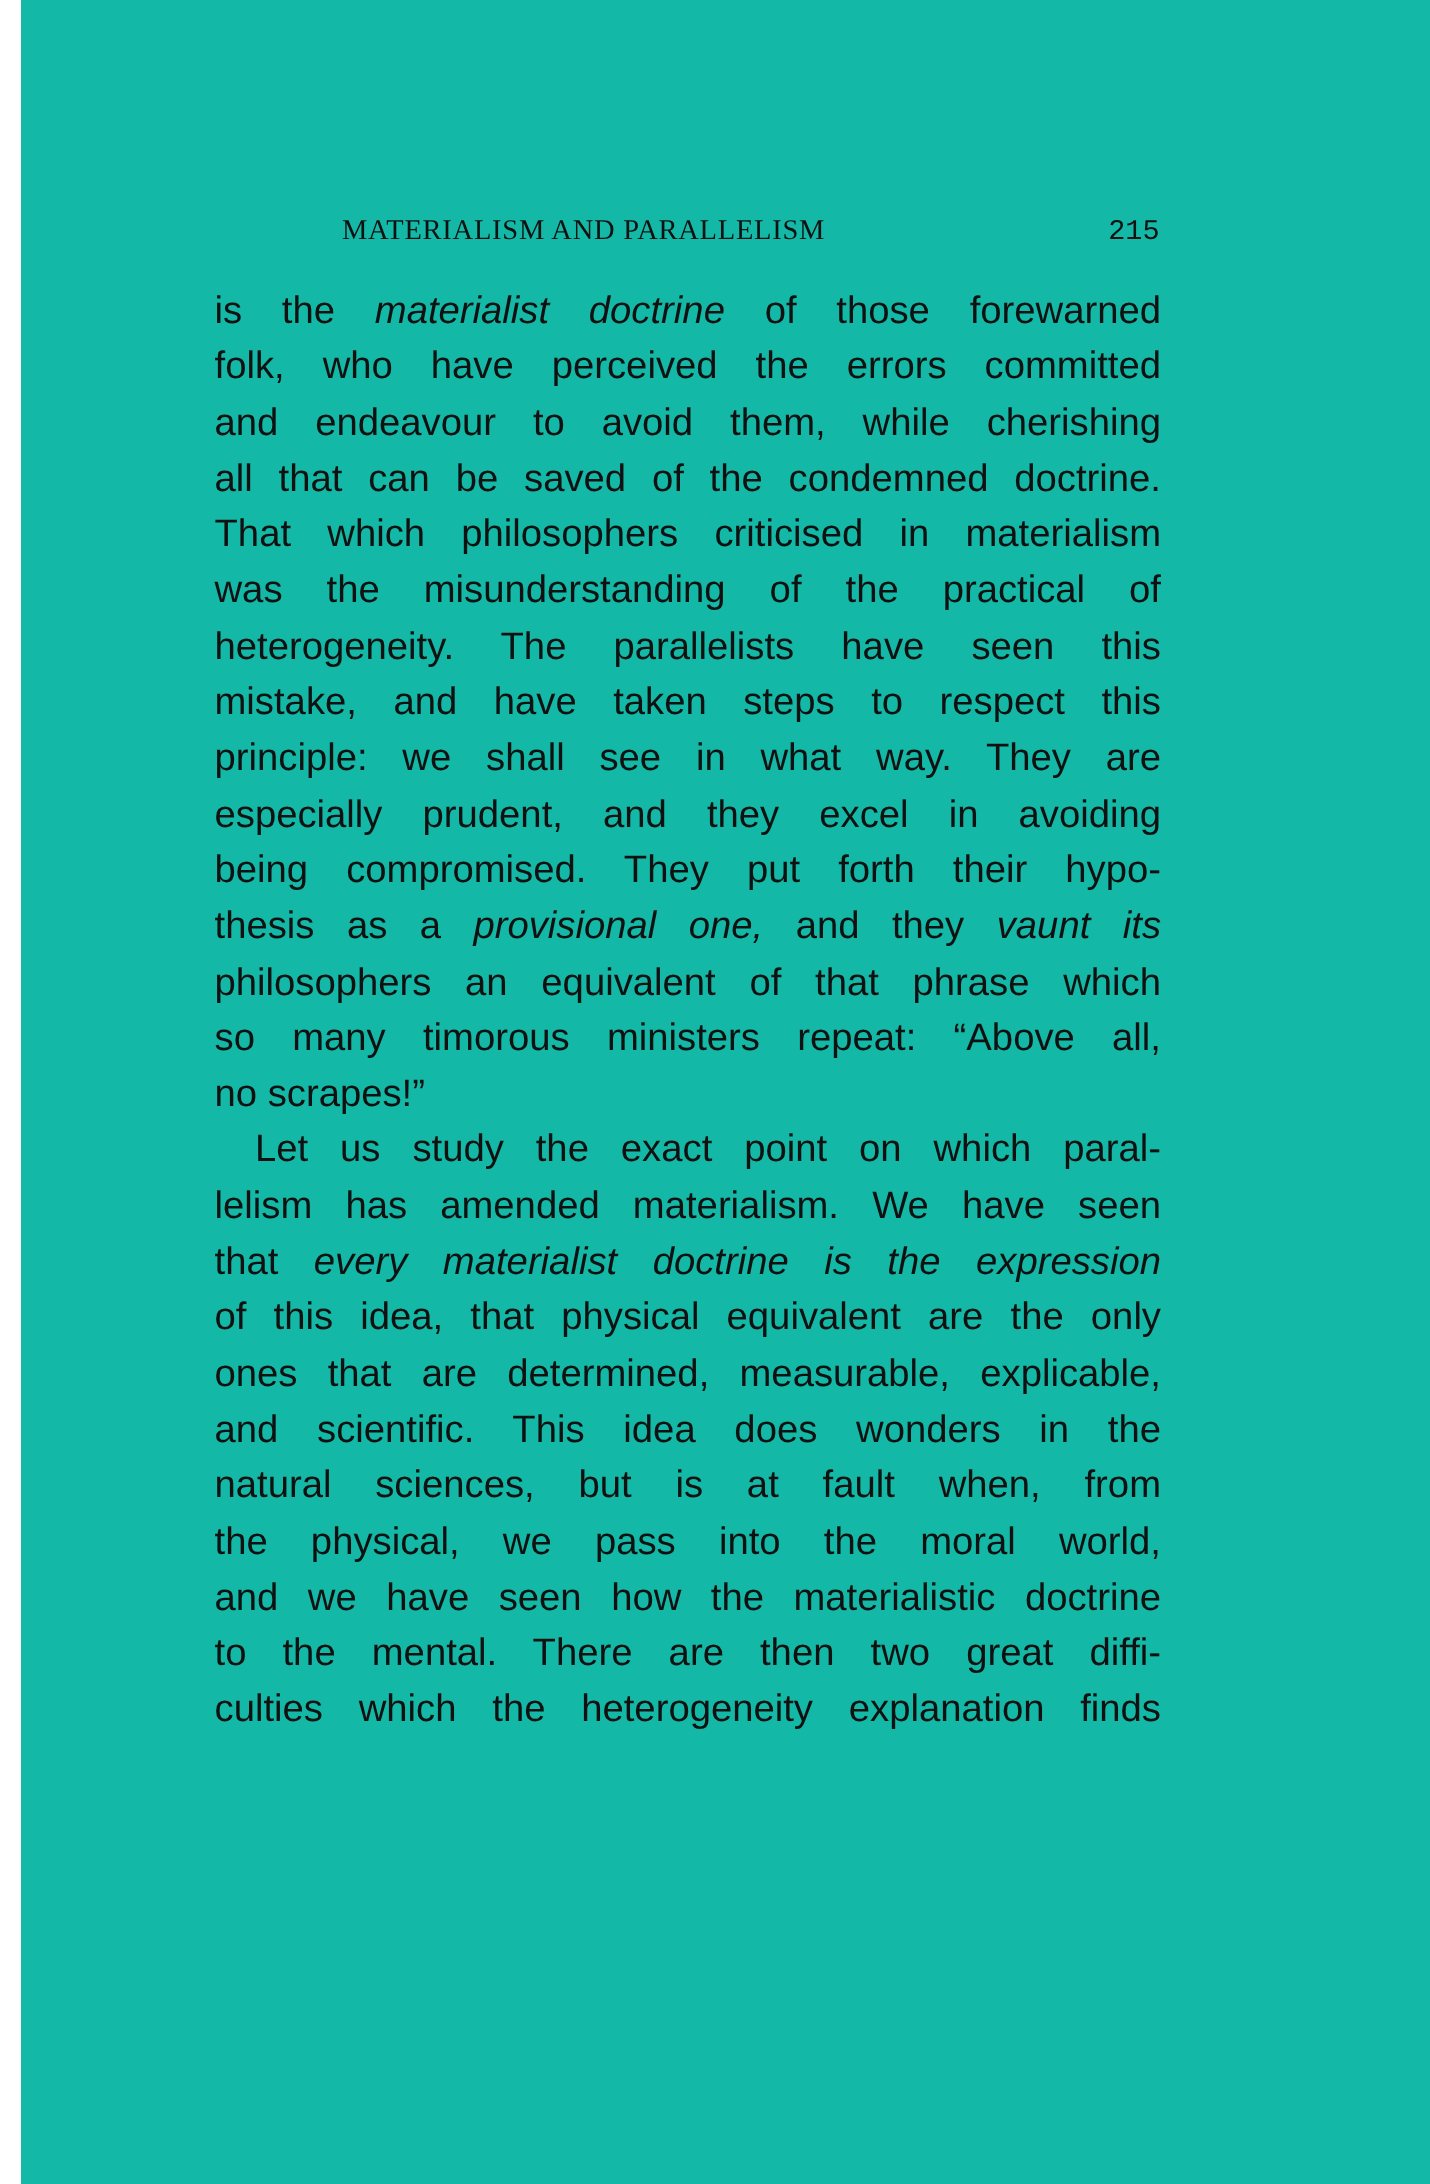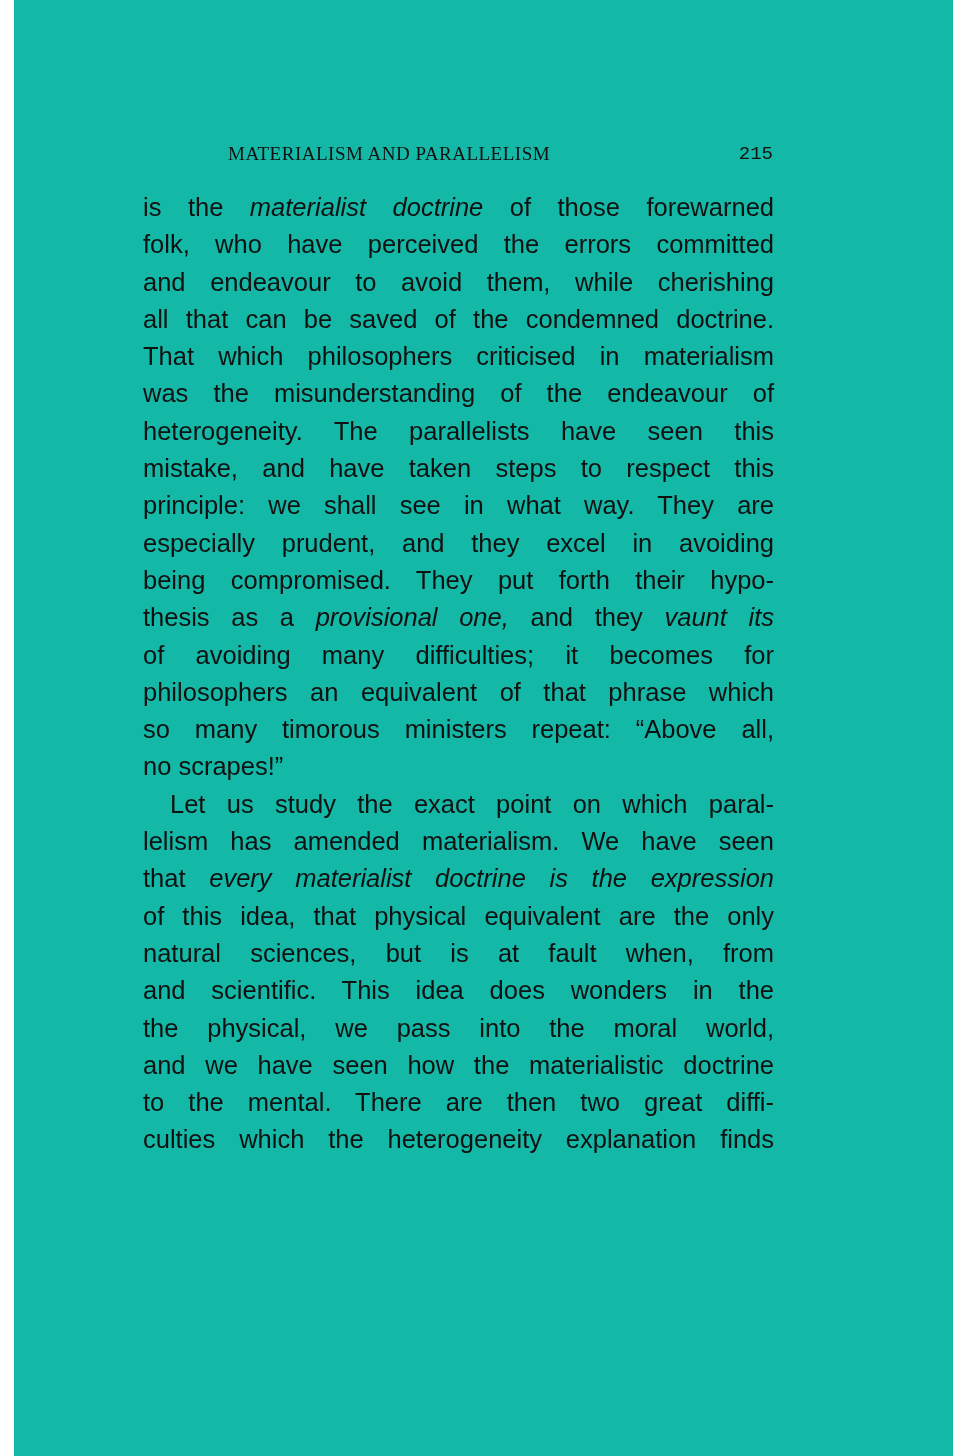--- a/index.html
+++ b/index.html
@@ -22,38 +22,38 @@
     <span class="running-title">MATERIALISM AND PARALLELISM</span>
     <span class="page-number">215</span>
   </div>
   <div class="body-text" id="body-text">
       <div>
         <div class="line"><span>is the </span><i>materialist doctrine</i><span> of those forewarned</span></div>
         <div class="line"><span>folk, who have perceived the errors committed</span></div>
         <div class="line"><span>and endeavour to avoid them, while cherishing</span></div>
         <div class="line"><span>all that can be saved of the condemned doctrine.</span></div>
         <div class="line"><span>That which philosophers criticised in materialism</span></div>
-        <div class="line"><span>was the misunderstanding of the endeavour of</span></div>
+        <div class="line"><span>was the misunderstanding of the practical of</span></div>
         <div class="line"><span>heterogeneity.  The parallelists have seen this</span></div>
         <div class="line"><span>mistake, and have taken steps to respect this</span></div>
         <div class="line"><span>principle: we shall see in what way.  They are</span></div>
         <div class="line"><span>especially prudent, and they excel in avoiding</span></div>
         <div class="line"><span>being compromised.  They put forth their hypo-</span></div>
         <div class="line"><span>thesis as a </span><i>provisional one,</i><span> and they </span><i>vaunt its</i></div>
-        <div class="line"><span>of avoiding many difficulties; it becomes for</span></div>
         <div class="line"><span>philosophers an equivalent of that phrase which</span></div>
         <div class="line"><span>so many timorous ministers repeat: “Above all,</span></div>
         <div class="line last"><span>no scrapes!”</span></div>
       </div>
       <div>
         <div class="line indent"><span>Let us study the exact point on which paral-</span></div>
         <div class="line"><span>lelism has amended materialism.  We have seen</span></div>
         <div class="line"><span>that </span><i>every materialist doctrine is the expression</i></div>
         <div class="line"><span>of this idea, that physical equivalent are the only</span></div>
+        <div class="line"><span>ones that are determined, measurable, explicable,</span></div>
+        <div class="line"><span>and scientific.  This idea does wonders in the</span></div>
         <div class="line"><span>natural sciences, but is at fault when, from</span></div>
-        <div class="line"><span>and scientific.  This idea does wonders in the</span></div>
         <div class="line"><span>the physical, we pass into the moral world,</span></div>
         <div class="line"><span>and we have seen how the materialistic doctrine</span></div>
         <div class="line"><span>to the mental.  There are then two great diffi-</span></div>
         <div class="line"><span>culties which the heterogeneity explanation finds</span></div>
       </div>
     </div>
 </div>
 
 </body></html>

